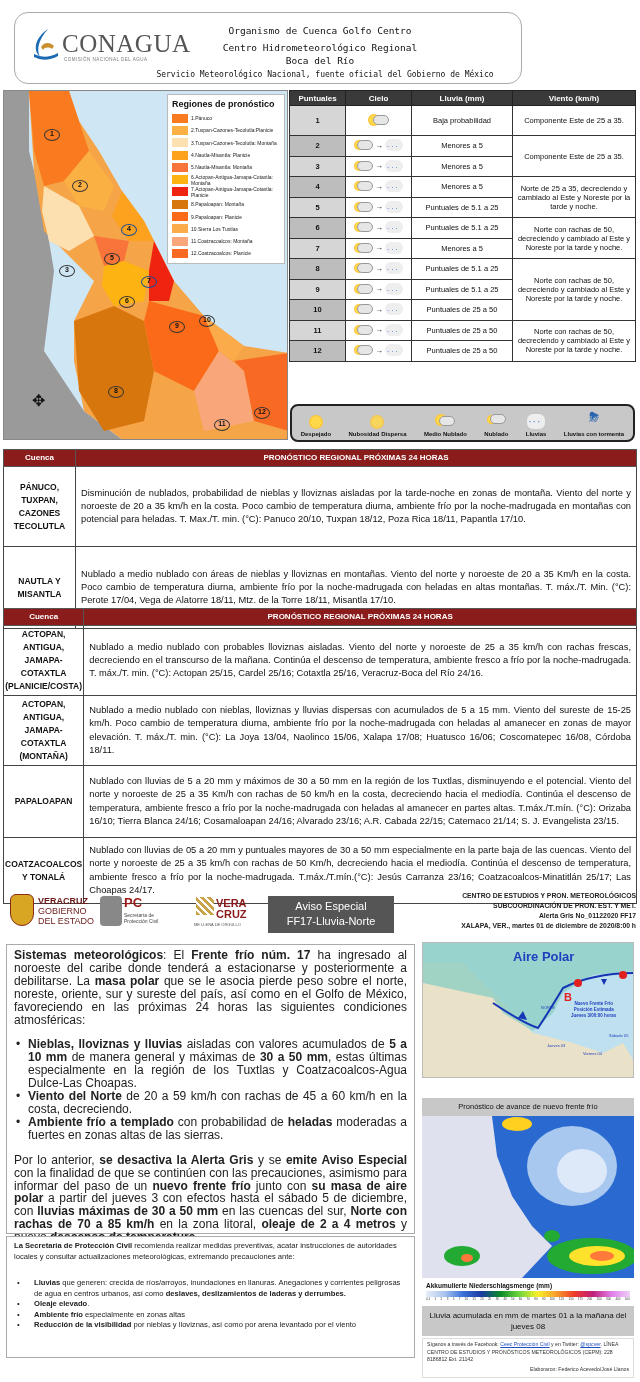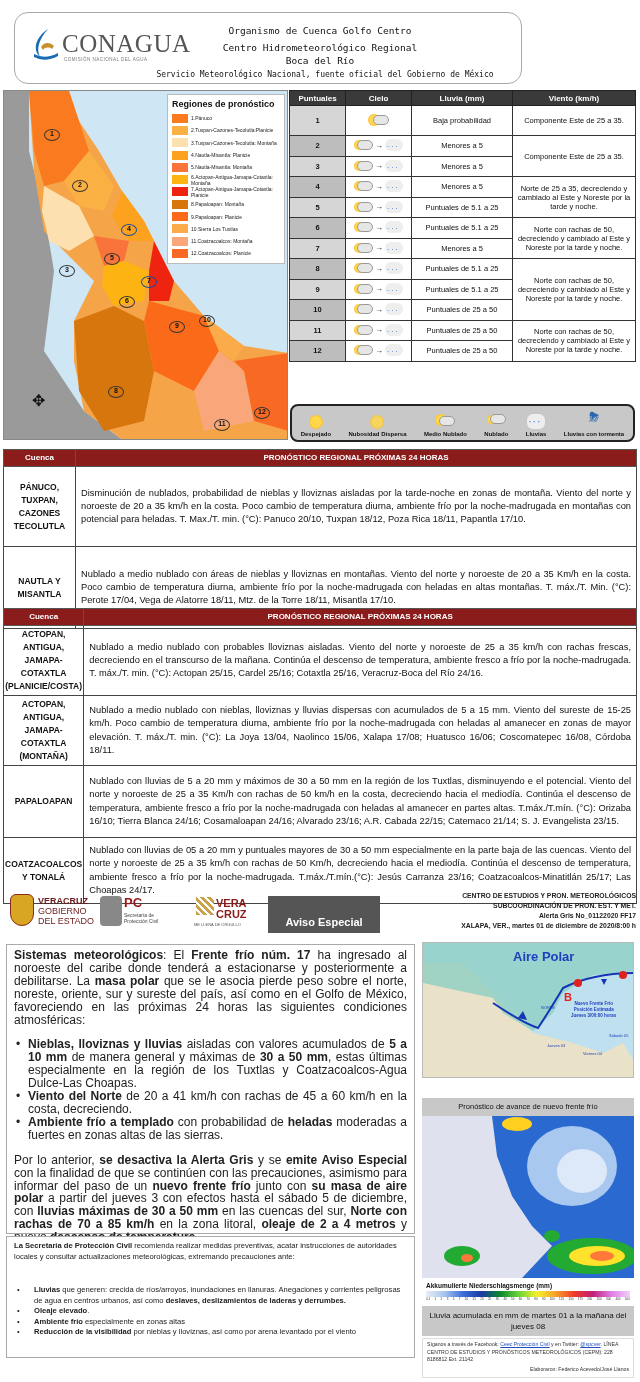--- a/index.html
+++ b/index.html
@@ -43,30 +43,30 @@
 .ctable{position:absolute;left:3px;width:634px;border-collapse:collapse;font-size:9.3px;line-height:13.3px}
 .ctable th{background:#8b1c1c;color:#fff;font-size:8px;height:17px;border:1px solid #555;font-family:"Liberation Sans",sans-serif}
 .ctable td{border:1px solid #444;padding:6px 5px;vertical-align:middle;font-family:"Liberation Sans",sans-serif}
 .ctable td.cu{width:72px;text-align:center;font-weight:bold;font-size:8.5px;line-height:13px;padding:2px 1px}
 .ctable td.tx{text-align:justify}
 #ct1{top:449px}
 #ct2{top:608px}
 #ct2 td.cu{width:73px}
 
 #logos{left:8px;top:892px;width:260px;height:40px}
-#aviso{left:268px;top:896px;width:112px;height:37px;background:#555;color:#fff;font-weight:bold;text-align:center;font-size:11px;line-height:15px;padding-top:19px}
+#aviso{left:268px;top:896px;width:126px;height:37px;background:#555;color:#fff;font-weight:normal;text-align:center;font-size:11px;line-height:15px;padding-top:3px}
 #centro{left:400px;top:891px;width:236px;text-align:right;font-size:6.8px;line-height:10px;font-weight:bold;color:#222}
 
 #sysbox{left:6px;top:944px;width:409px;height:290px;border:1px solid #aaa;background:#fff;padding:4px 7px;font-size:12px;line-height:12.9px;text-align:justify;color:#222}
 #sysbox p{margin-bottom:12px}
 #sysbox ul{list-style:none;margin-bottom:12px}
 #sysbox li{padding-left:14px;position:relative}
 #sysbox li:before{content:"•";position:absolute;left:2px}
 #pcbox{left:6px;top:1236px;width:409px;height:122px;border:1px solid #aaa;background:#fff;padding:4px 7px;font-size:7.6px;line-height:10.5px;color:#222}
-#pcbox ul{list-style:none;margin-top:23px}
+#pcbox ul{list-style:none;margin-top:16px}
 #pcbox li{padding-left:20px;position:relative}
 #pcbox li:before{content:"•";position:absolute;left:3px}
 
 #frmap{left:422px;top:942px;width:212px;height:136px;background:#cfe3ec;overflow:hidden;border:1px solid #bbb}
 #frcap{left:422px;top:1098px;width:212px;height:18px;background:#c8c8c8;font-size:7.5px;text-align:center;line-height:18px}
 #rainmap{left:422px;top:1116px;width:212px;height:162px;background:#1c58b8;overflow:hidden}
 #scale{left:422px;top:1280px;width:212px;height:26px;background:#fff}
 #raincap{left:422px;top:1306px;width:212px;height:30px;background:#c8c8c8;font-size:8px;text-align:center;line-height:11px;padding-top:4px}
 #contact{left:422px;top:1338px;width:212px;height:40px;font-size:5.2px;line-height:7.5px;color:#333;padding:2px 4px;border:1px solid #ddd}
 #contact .lnk{color:#1f4fbf;text-decoration:underline}
@@ -430,21 +430,21 @@
   <div>CENTRO DE ESTUDIOS Y PRON. METEOROLÓGICOS</div>
   <div>SUBCOORDINACIÓN DE PRON.  EST. Y MET.</div>
   <div>Alerta Gris No_01122020 FF17</div>
   <div>XALAPA, VER., martes 01 de diciembre de 2020/8:00 h</div>
 </div>
 
 <div id="sysbox" class="abs">
   <p><b>Sistemas meteorológicos</b><span>: El </span><b>Frente frío núm. 17</b><span> ha ingresado al noroeste del caribe donde tenderá a estacionarse y posteriormente a debilitarse. La </span><b>masa polar</b><span> que se le asocia pierde peso sobre el norte, noreste, oriente, sur y sureste del país, así como en el Golfo de México, favoreciendo en las próximas 24 horas las siguientes condiciones atmosféricas:</span></p>
   <ul>
     <li><b>Nieblas, lloviznas y lluvias</b><span> aisladas con valores acumulados de </span><b>5 a 10 mm</b><span> de manera general y máximas de </span><b>30 a 50 mm</b><span>, estas últimas especialmente en la región de los Tuxtlas y Coatzacoalcos-Agua Dulce-Las Choapas.</span></li>
-    <li><b>Viento del Norte</b><span> de 20 a 41 km/h con rachas de 45 a 60 km/h en la costa, decreciendo.</span></li>
+    <li><b>Viento del Norte</b><span> de 20 a 59 km/h con rachas de 45 a 60 km/h en la costa, decreciendo.</span></li>
     <li><b>Ambiente frío a templado</b><span> con probabilidad de </span><b>heladas</b><span> moderadas a fuertes en zonas altas de las sierras.</span></li>
   </ul>
   <p><span>Por lo anterior, </span><b>se desactiva la Alerta Gris</b><span> y se </span><b>emite Aviso Especial</b><span> con la finalidad de que se continúen con las precauciones, asimismo para informar del paso de un </span><b>nuevo frente frío</b><span> junto con </span><b>su masa de aire polar</b><span> a partir del jueves 3 con efectos hasta el sábado 5 de diciembre, con </span><b>lluvias máximas de 30 a 50 mm</b><span> en las cuencas del sur, </span><b>Norte con rachas de 70 a 85 km/h</b><span> en la zona litoral, </span><b>oleaje de 2 a 4 metros</b><span> y  nuevo </span><b>descenso de temperatura.</b></p>
   <p><span>Se recomienda estar atentos al pronóstico del tiempo y de ser necesario se podría emitir nuevamente la </span><b>Alerta Gris.</b></p>
 </div>
 
 <div id="pcbox" class="abs">
   <div><b>La Secretaría de Protección Civil</b><span> recomienda realizar medidas preventivas, acatar instrucciones de autoridades locales y consultar actualizaciones meteorológicas, extremando precauciones ante:</span></div>
   <ul>
     <li><b>Lluvias</b><span> que generen: crecida de ríos/arroyos, inundaciones en llanuras. Anegaciones y corrientes peligrosas de agua en centros urbanos, así como </span><b>deslaves, deslizamientos de laderas y derrumbes.</b></li>

